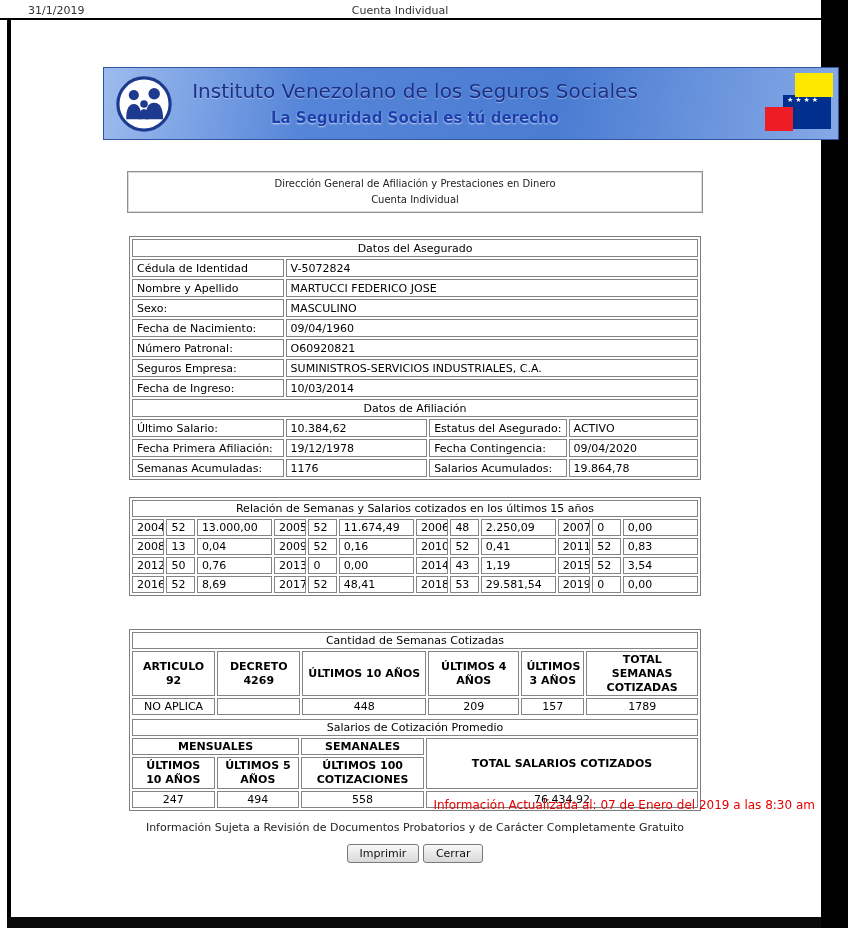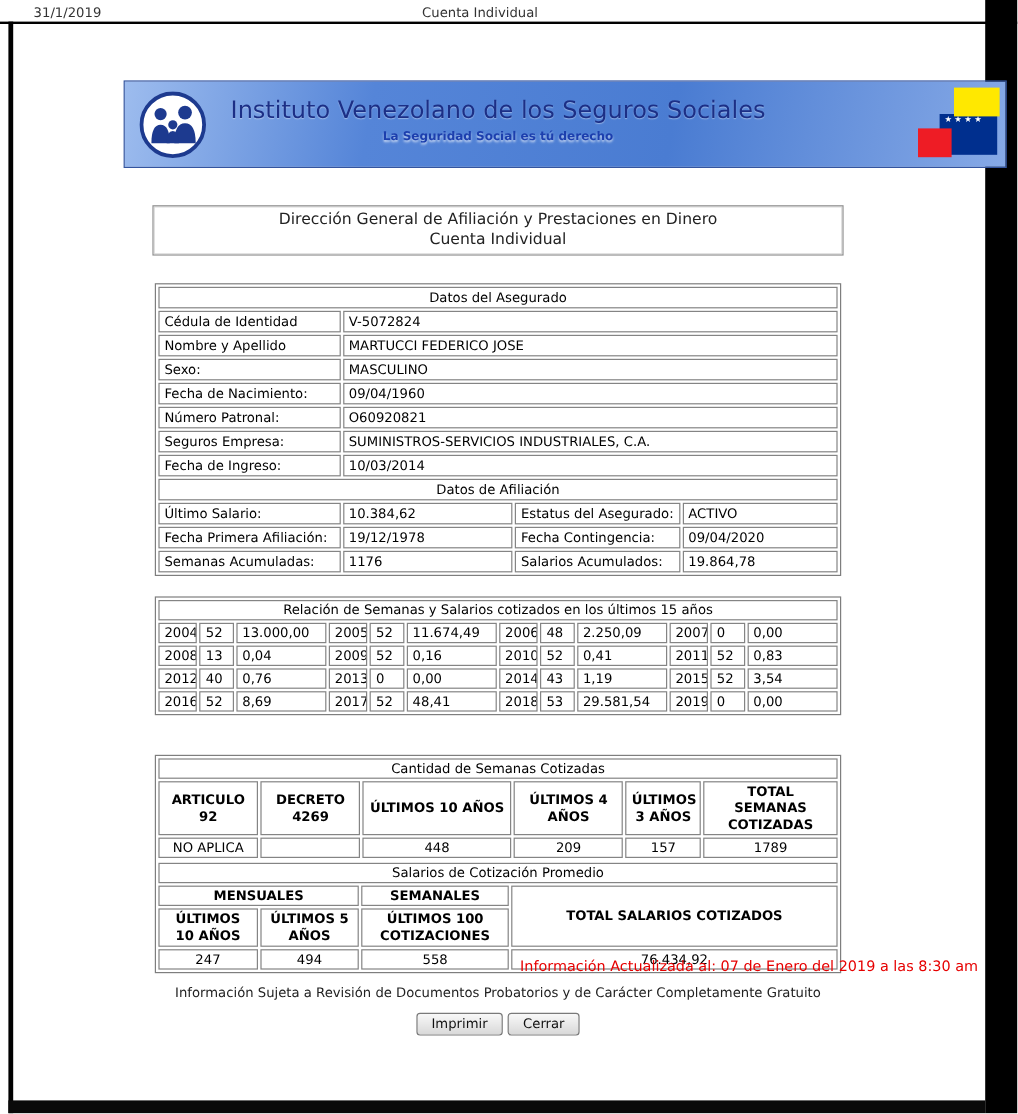--- a/index.html
+++ b/index.html
@@ -18,31 +18,31 @@
   .bar-bottom{ position:absolute; left:7px; top:917px; width:814px; height:11px; background:#0a0a0a; }
 
   
   .banner { position:absolute; left:103px; top:67px; width:736px; height:73px;
             background:linear-gradient(100deg,#9dbcee 0%,#5585d8 28%,#4a7cd2 62%,#86a9e6 100%);
             border:1px solid #33549f; }
   .logo { position:absolute; left:12px; top:8px; width:56px; height:56px; }
   .banner-title { position:absolute; left:66px; top:11px; width:490px; text-align:center;
                   font-size:20px; color:#1c2f86; white-space:nowrap; text-shadow:0 1px 1px rgba(255,255,255,.4); }
   .banner-sub   { position:absolute; left:66px; top:41px; width:490px; text-align:center;
-                  font-size:10px; font-weight:bold; color:#1c3fae; text-shadow:0 1px 2px rgba(255,255,255,.7); }
+                  font-size:15px; font-weight:bold; color:#1c3fae; text-shadow:0 1px 2px rgba(255,255,255,.7); }
   .flag { position:absolute; right:5px; top:5px; width:68px; height:62px; }
   .flag-blue   { position:absolute; left:18px; top:22px; width:48px; height:34px; background:#002f8e; }
   .flag-stars  { position:absolute; left:22px; top:23px; width:44px; color:#fff; font-size:7px; letter-spacing:2px; }
   .flag-yellow { position:absolute; left:30px; top:0;    width:38px; height:24px; background:#ffe800; }
   .flag-red    { position:absolute; left:0;   top:34px;  width:28px; height:24px; background:#ee1c25; }
 
   
   .title-box { position:absolute; left:127px; top:171px; width:576px; height:42px;
                border:1px solid #909090; box-shadow:0 0 0 1px #d9d9d9 inset; background:#fff;
-               text-align:center; padding-top:4px; font-size:13px; color:#222; line-height:16px; }
+               text-align:center; padding-top:4px; font-size:10px; color:#222; line-height:16px; }
 
   
   .tblwrap { position:absolute; left:129px; width:572px; border:1px solid #7e7e7e; background:#fff; }
   .block1 { top:236px; }
   .block2 { top:497px; }
   .block3 { top:629px; }
   table.tbl { border-collapse:separate; border-spacing:2px; width:100%; table-layout:fixed; font-size:11px; }
   table.tbl td { border:1px solid #848484; padding:1px 4px; background:#fff; overflow:hidden;
                  white-space:nowrap; vertical-align:middle; }
   .t1 td { height:18px; }
@@ -209,21 +209,21 @@
             <td>0,16</td>
         <td>2010</td>
             <td>52</td>
             <td>0,41</td>
         <td>2011</td>
             <td>52</td>
             <td>0,83</td>
       </tr>
       <tr>
         <td>2012</td>
-            <td>40</td>
+            <td>50</td>
             <td>0,76</td>
         <td>2013</td>
             <td>0</td>
             <td>0,00</td>
         <td>2014</td>
             <td>43</td>
             <td>1,19</td>
         <td>2015</td>
             <td>52</td>
             <td>3,54</td>

